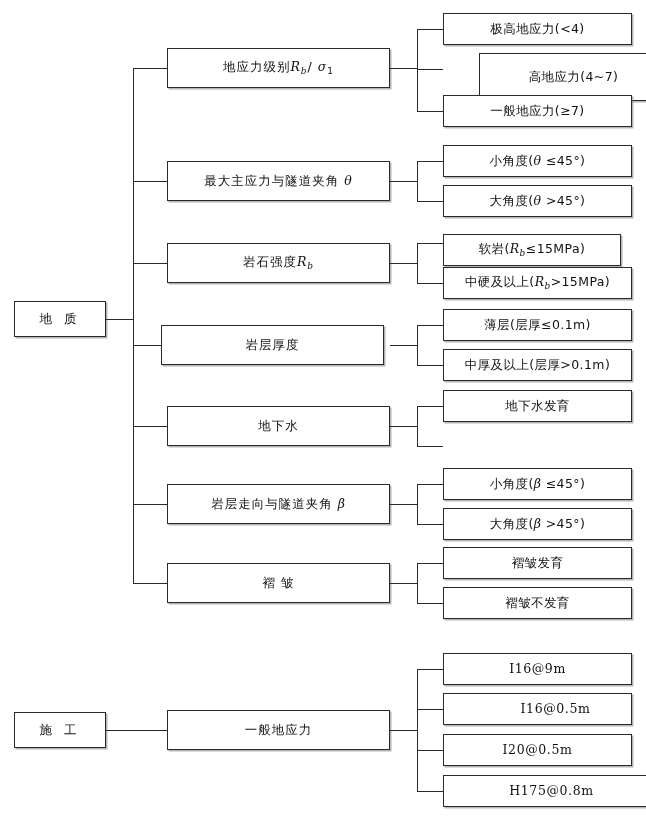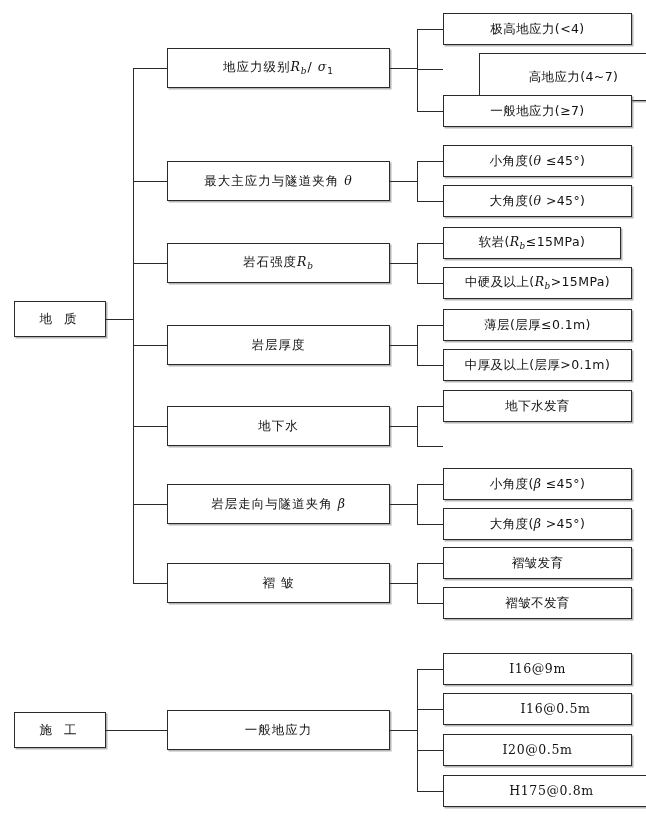--- a/index.html
+++ b/index.html
@@ -80,29 +80,29 @@
   </div>
 
   <div class="hline" style="left:133px;top:263px;width:34px;"></div>
   <div class="box mid" style="left:167px;top:243px;width:223px;height:40px;">
     <span>岩石强度<span class="ital">R</span><span class="sub ital">b</span></span>
   </div>
   <div class="hline" style="left:390px;top:263px;width:28px;"></div>
   <div class="vline" style="left:417px;top:243px;height:40px;"></div>
   <div class="hline" style="left:417px;top:243px;width:26px;"></div>
   <div class="hline" style="left:417px;top:283px;width:26px;"></div>
-  <div class="box leaf" style="left:443px;top:227px;width:178px;height:32px;">
+  <div class="box leaf" style="left:443px;top:234px;width:178px;height:32px;">
     <span>软岩(<span class="ital">R</span><span class="sub ital">b</span>≤15MPa)</span>
   </div>
   <div class="box leaf" style="left:443px;top:267px;width:189px;height:32px;">
     <span>中硬及以上(<span class="ital">R</span><span class="sub ital">b</span>&gt;15MPa)</span>
   </div>
 
   <div class="hline" style="left:133px;top:345px;width:34px;"></div>
-  <div class="box mid" style="left:167px;top:325px;width:223px;height:40px;">岩层厚度</div>
+  <div class="box mid" style="left:161px;top:325px;width:223px;height:40px;">岩层厚度</div>
   <div class="hline" style="left:390px;top:345px;width:28px;"></div>
   <div class="vline" style="left:417px;top:325px;height:40px;"></div>
   <div class="hline" style="left:417px;top:325px;width:26px;"></div>
   <div class="hline" style="left:417px;top:365px;width:26px;"></div>
   <div class="box leaf" style="left:443px;top:309px;width:189px;height:32px;">薄层(层厚≤0.1m)</div>
   <div class="box leaf" style="left:443px;top:349px;width:189px;height:32px;">中厚及以上(层厚&gt;0.1m)</div>
 
   <div class="hline" style="left:133px;top:426px;width:34px;"></div>
   <div class="box mid" style="left:167px;top:406px;width:223px;height:40px;">地下水</div>
   <div class="hline" style="left:390px;top:426px;width:28px;"></div>

